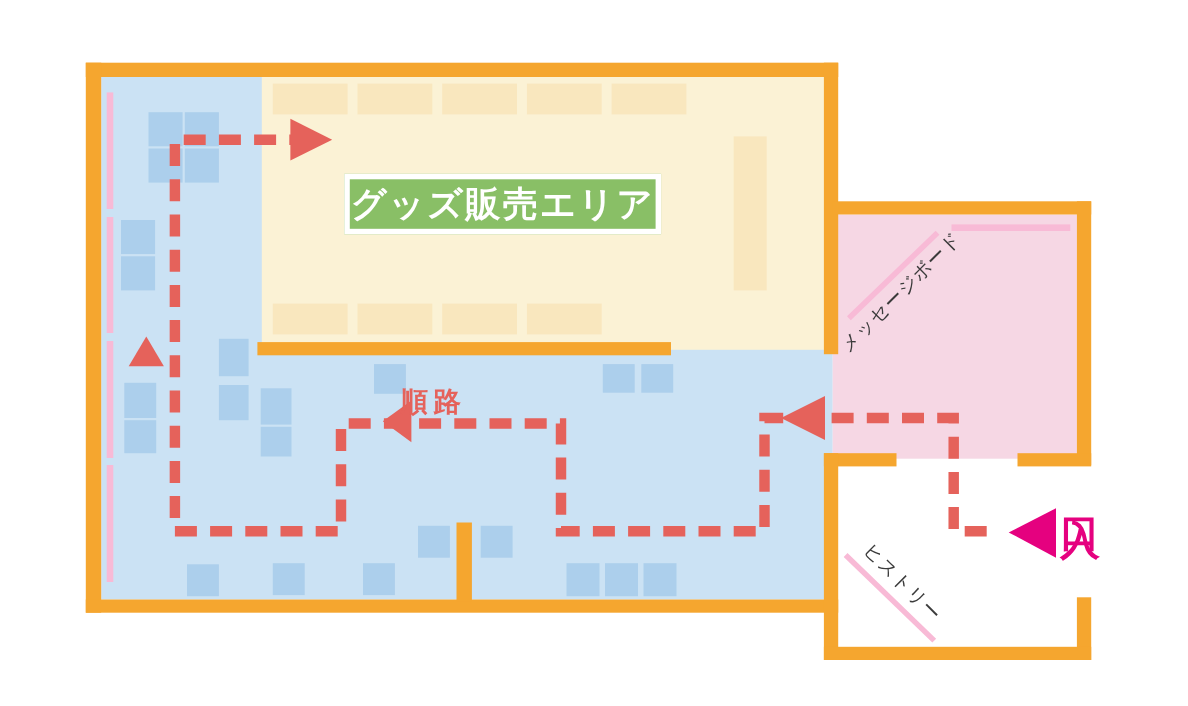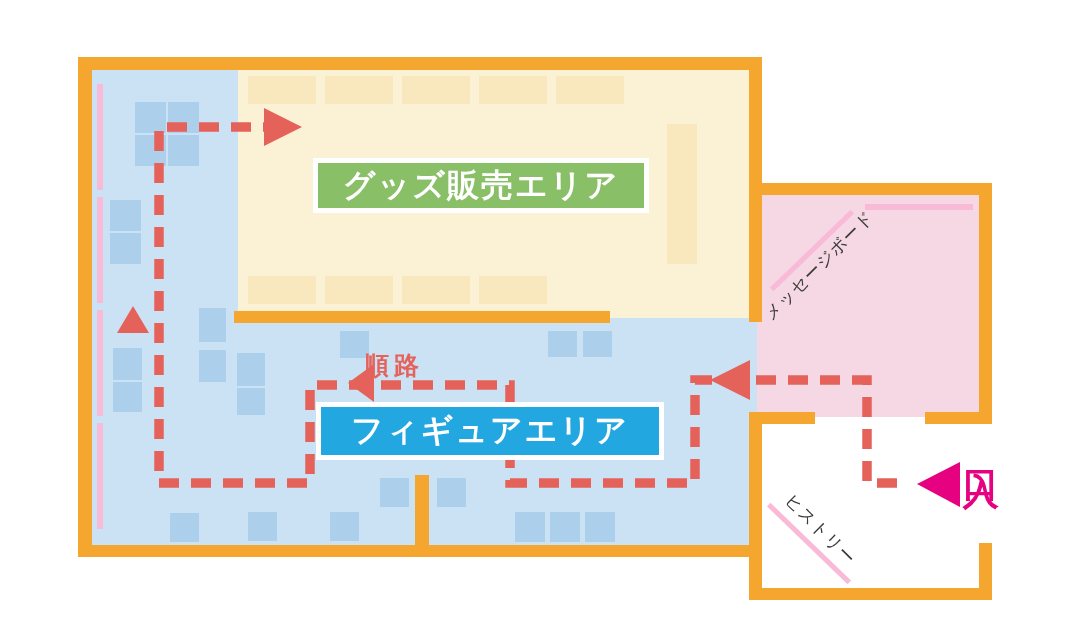--- a/index.html
+++ b/index.html
@@ -108,27 +108,24 @@
 
   <svg class="abs route-svg" width="1080" height="642" viewBox="0 0 1080 642">
     <path class="route-line" d="M897 483 H867 V380 H695 V483 H510 V385 H310 V483 H159 V127 H266"></path>
     <polygon class="route-arrow" points="302,127 264,108 264,146"></polygon>
     <polygon class="route-arrow" points="133,306 117,333 149,333"></polygon>
     <polygon class="route-arrow" points="348,383 374,364 374,402"></polygon>
     <polygon class="route-arrow" points="710,380 750,360 750,400"></polygon>
     <polygon class="entrance-arrow" points="917,484 960,462 960,507"></polygon>
   </svg>
 
-  <div class="abs area-label goods-label" style="left:313px;top:158px;width:336px;height:55px;">
+  <div class="abs area-label goods-label" style="left:313px;top:158px;width:288px;height:55px;">
     <span>グッズ販売エリア</span>
   </div>
 
-  <div class="abs area-label figure-label" style="left:316px;top:402px;width:348px;height:58px;">
-    <span>フィギュアエリア</span>
-  </div>
 
   <div class="abs junro-label" style="left:364px;top:349px;">順路</div>
 
   <div class="abs diag-label msg-label" style="left:729px;top:254px;width:180px;">メッセージボード</div>
 
   <div class="abs diag-label hist-label" style="left:758px;top:518px;width:125px;">ヒストリー</div>
 
   <div class="abs entrance-label" style="left:962px;top:443px;">入口</div>
 
 </div>

